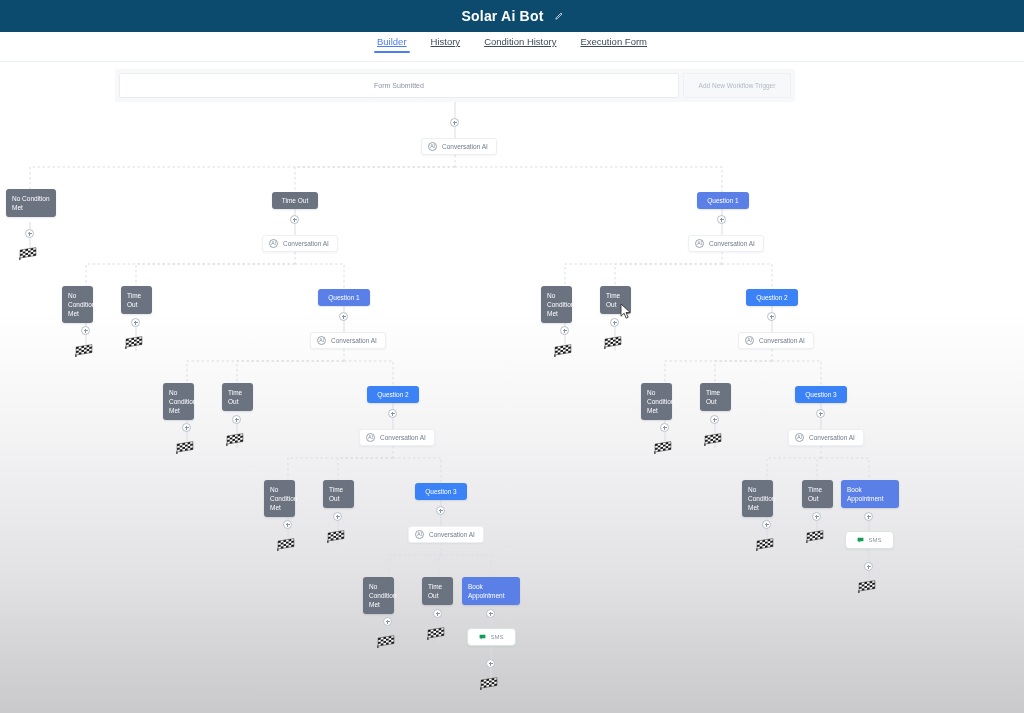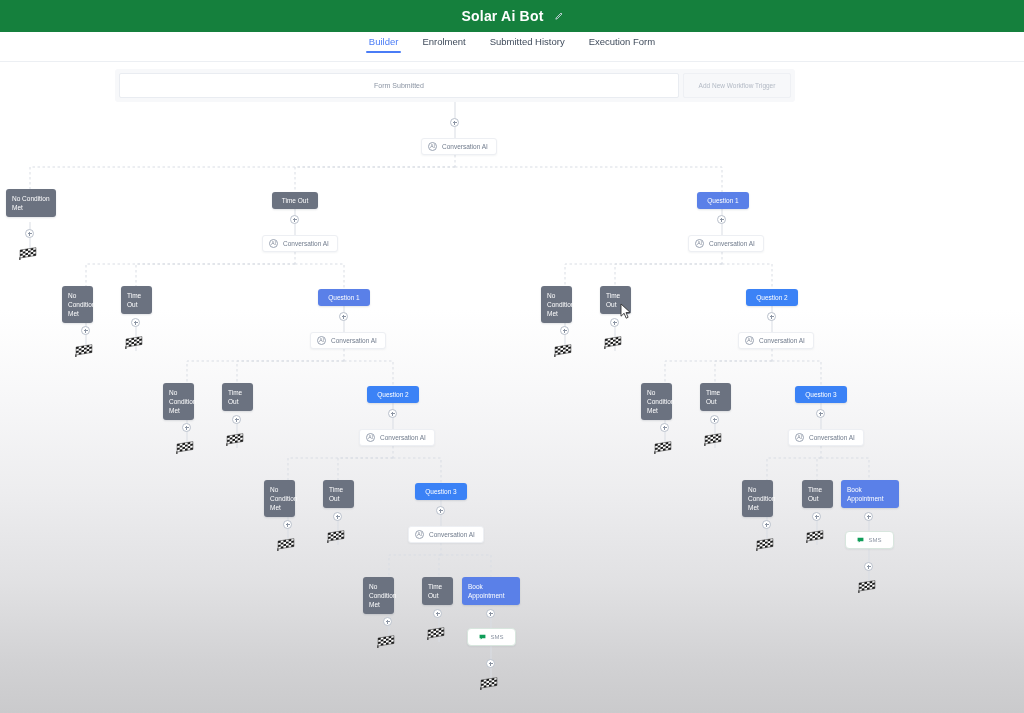--- a/index.html
+++ b/index.html
@@ -8,21 +8,21 @@
     width: 1024px; height: 713px;
     overflow: hidden;
     font-family: "Liberation Sans", sans-serif;
     background: #ffffff;
   }
   #app { position: relative; width:1024px; height:713px; }
 
   
   .topbar {
     position:absolute; left:0; top:0; width:1024px; height:32px;
-    background:#15803d;
+    background:#0c4a6e;
     display:flex; align-items:center; justify-content:center;
   }
   .topbar-title {
     color:#ffffff; font-size:14px; font-weight:700; letter-spacing:.2px;
   }
   .edit-pencil {
     margin-left:10px; display:inline-flex; align-items:center; color:#cbd5e1;
   }
   .edit-pencil svg { display:block; }
 
@@ -31,20 +31,21 @@
     position:absolute; left:0; top:32px; width:1024px; height:30px;
     background:#ffffff;
     display:flex; align-items:flex-start; justify-content:center;
     border-bottom:1px solid #eceff3;
   }
   .tabs { display:flex; gap:22px; align-items:flex-start; height:30px; }
   .tab {
     font-size:9.5px; color:#3f4b5b; padding:4px 1px 0 1px;
     position:relative; white-space:nowrap; cursor:pointer;
     line-height:12px;
+    text-decoration:underline;
   }
   .tab.active { color:#4a7cf6; }
   .tab.active::after {
     content:""; position:absolute; left:-2px; right:-2px; bottom:-5px;
     height:2px; background:#4a7cf6; border-radius:2px;
   }
 
   
   .canvas {
     position:absolute; left:0; top:62px; width:1024px; height:651px;
@@ -147,22 +148,22 @@
     <span class="edit-pencil">
       <svg width="9" height="9" viewBox="0 0 16 16" fill="none">
         <path d="M12.5 1.8l1.7 1.7-8.6 8.6-2.3.6.6-2.3 8.6-8.6z" stroke="#cbd5e1" stroke-width="1.6" stroke-linejoin="round" fill="none"></path>
       </svg>
     </span>
   </div>
 
   <div class="tabsbar">
     <div class="tabs">
       <div class="tab active">Builder</div>
-      <div class="tab">Enrolment</div>
-      <div class="tab">Submitted History</div>
+      <div class="tab">History</div>
+      <div class="tab">Condition History</div>
       <div class="tab">Execution Form</div>
     </div>
   </div>
 
   <div class="canvas">
 
     <div class="trigger-shell">
       <div class="trigger-box">Form Submitted</div>
       <div class="trigger-add">Add New Workflow Trigger</div>
     </div>

